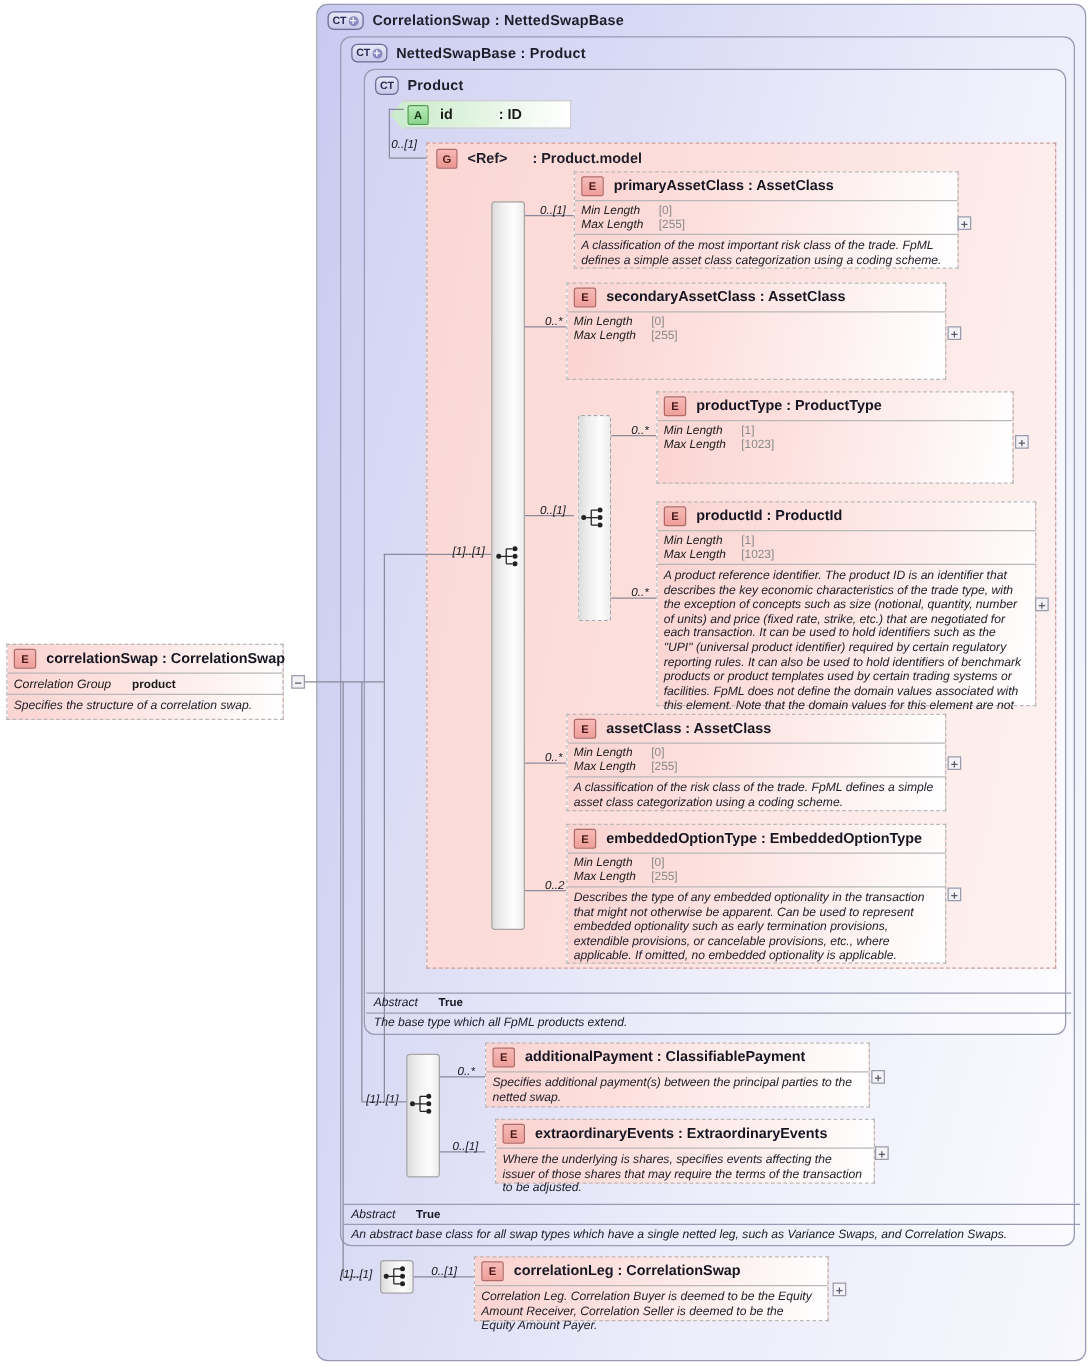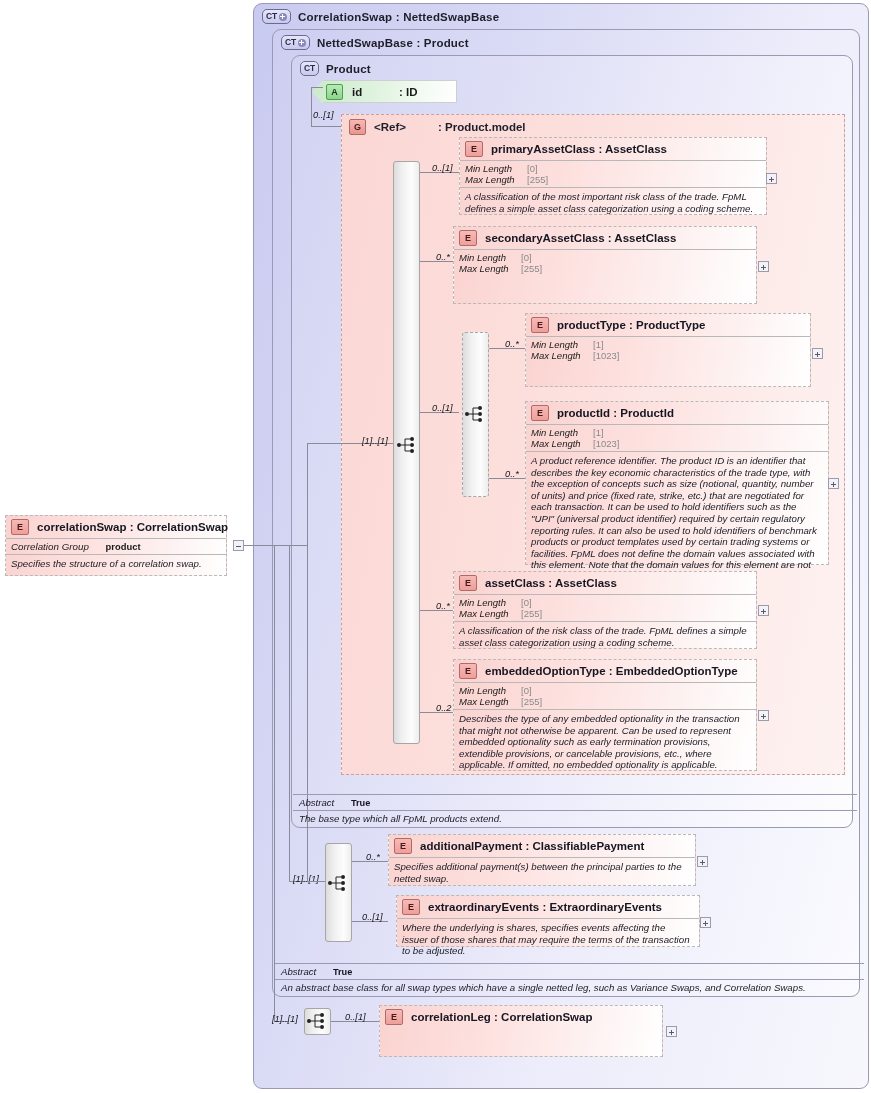--- a/index.html
+++ b/index.html
@@ -206,21 +206,21 @@
 <div class="attrbox" style="left:323px;top:80px;width:134px;">
   <span class="a-badge">A</span>
   <span class="a-name">id</span>
   <span class="a-type">: ID</span>
 </div>
 
 <div class="groupbox" style="left:341px;top:114px;width:504px;height:661px;">
   <div class="grp-header">
     <span class="g-badge">G</span>
     <span>&lt;Ref&gt;</span>
-    <span style="margin-left:24px;">: Product.model</span>
+    <span style="margin-left:12px;">: Product.model</span>
   </div>
 </div>
 <div class="occ" style="left:313px;top:110px;">0..[1]</div>
 
 <div class="ln lnv" style="left:311px;top:87px;height:39px;"></div>
 <div class="ln lnh" style="left:311px;top:87px;width:12px;"></div>
 <div class="ln lnh" style="left:311px;top:126px;width:30px;"></div>
 <div class="ln lnv" style="left:292px;top:443px;height:0;"></div>
 
 <div class="ln lnv" style="left:274px;top:545px;height:476px;"></div>
@@ -450,16 +450,17 @@
 </svg>
 <div class="occ" style="left:272px;top:1014px;">[1]..[1]</div>
 <div class="ln lnh" style="left:331px;top:1021px;width:48px;"></div>
 <div class="occ" style="left:345px;top:1012px;">0..[1]</div>
 
 <div class="elem" style="left:379px;top:1005px;width:284px;height:52px;">
   <div class="elem-title">
     <span class="e-badge">E</span>
     <span>correlationLeg : CorrelationSwap</span>
   </div>
+  <div class="annot">Correlation Leg. Correlation Buyer is deemed to be the Equity Amount Receiver, Correlation Seller is deemed to be the Equity Amount Payer.</div>
 </div>
 <div class="plusbox" style="left:666px;top:1026px;"></div>
 
 <div class="ct-annot" style="left:256px;top:1116px;width:606px;">A Correlation Swap modelled using a single netted leg.</div>
 
 </body></html>

